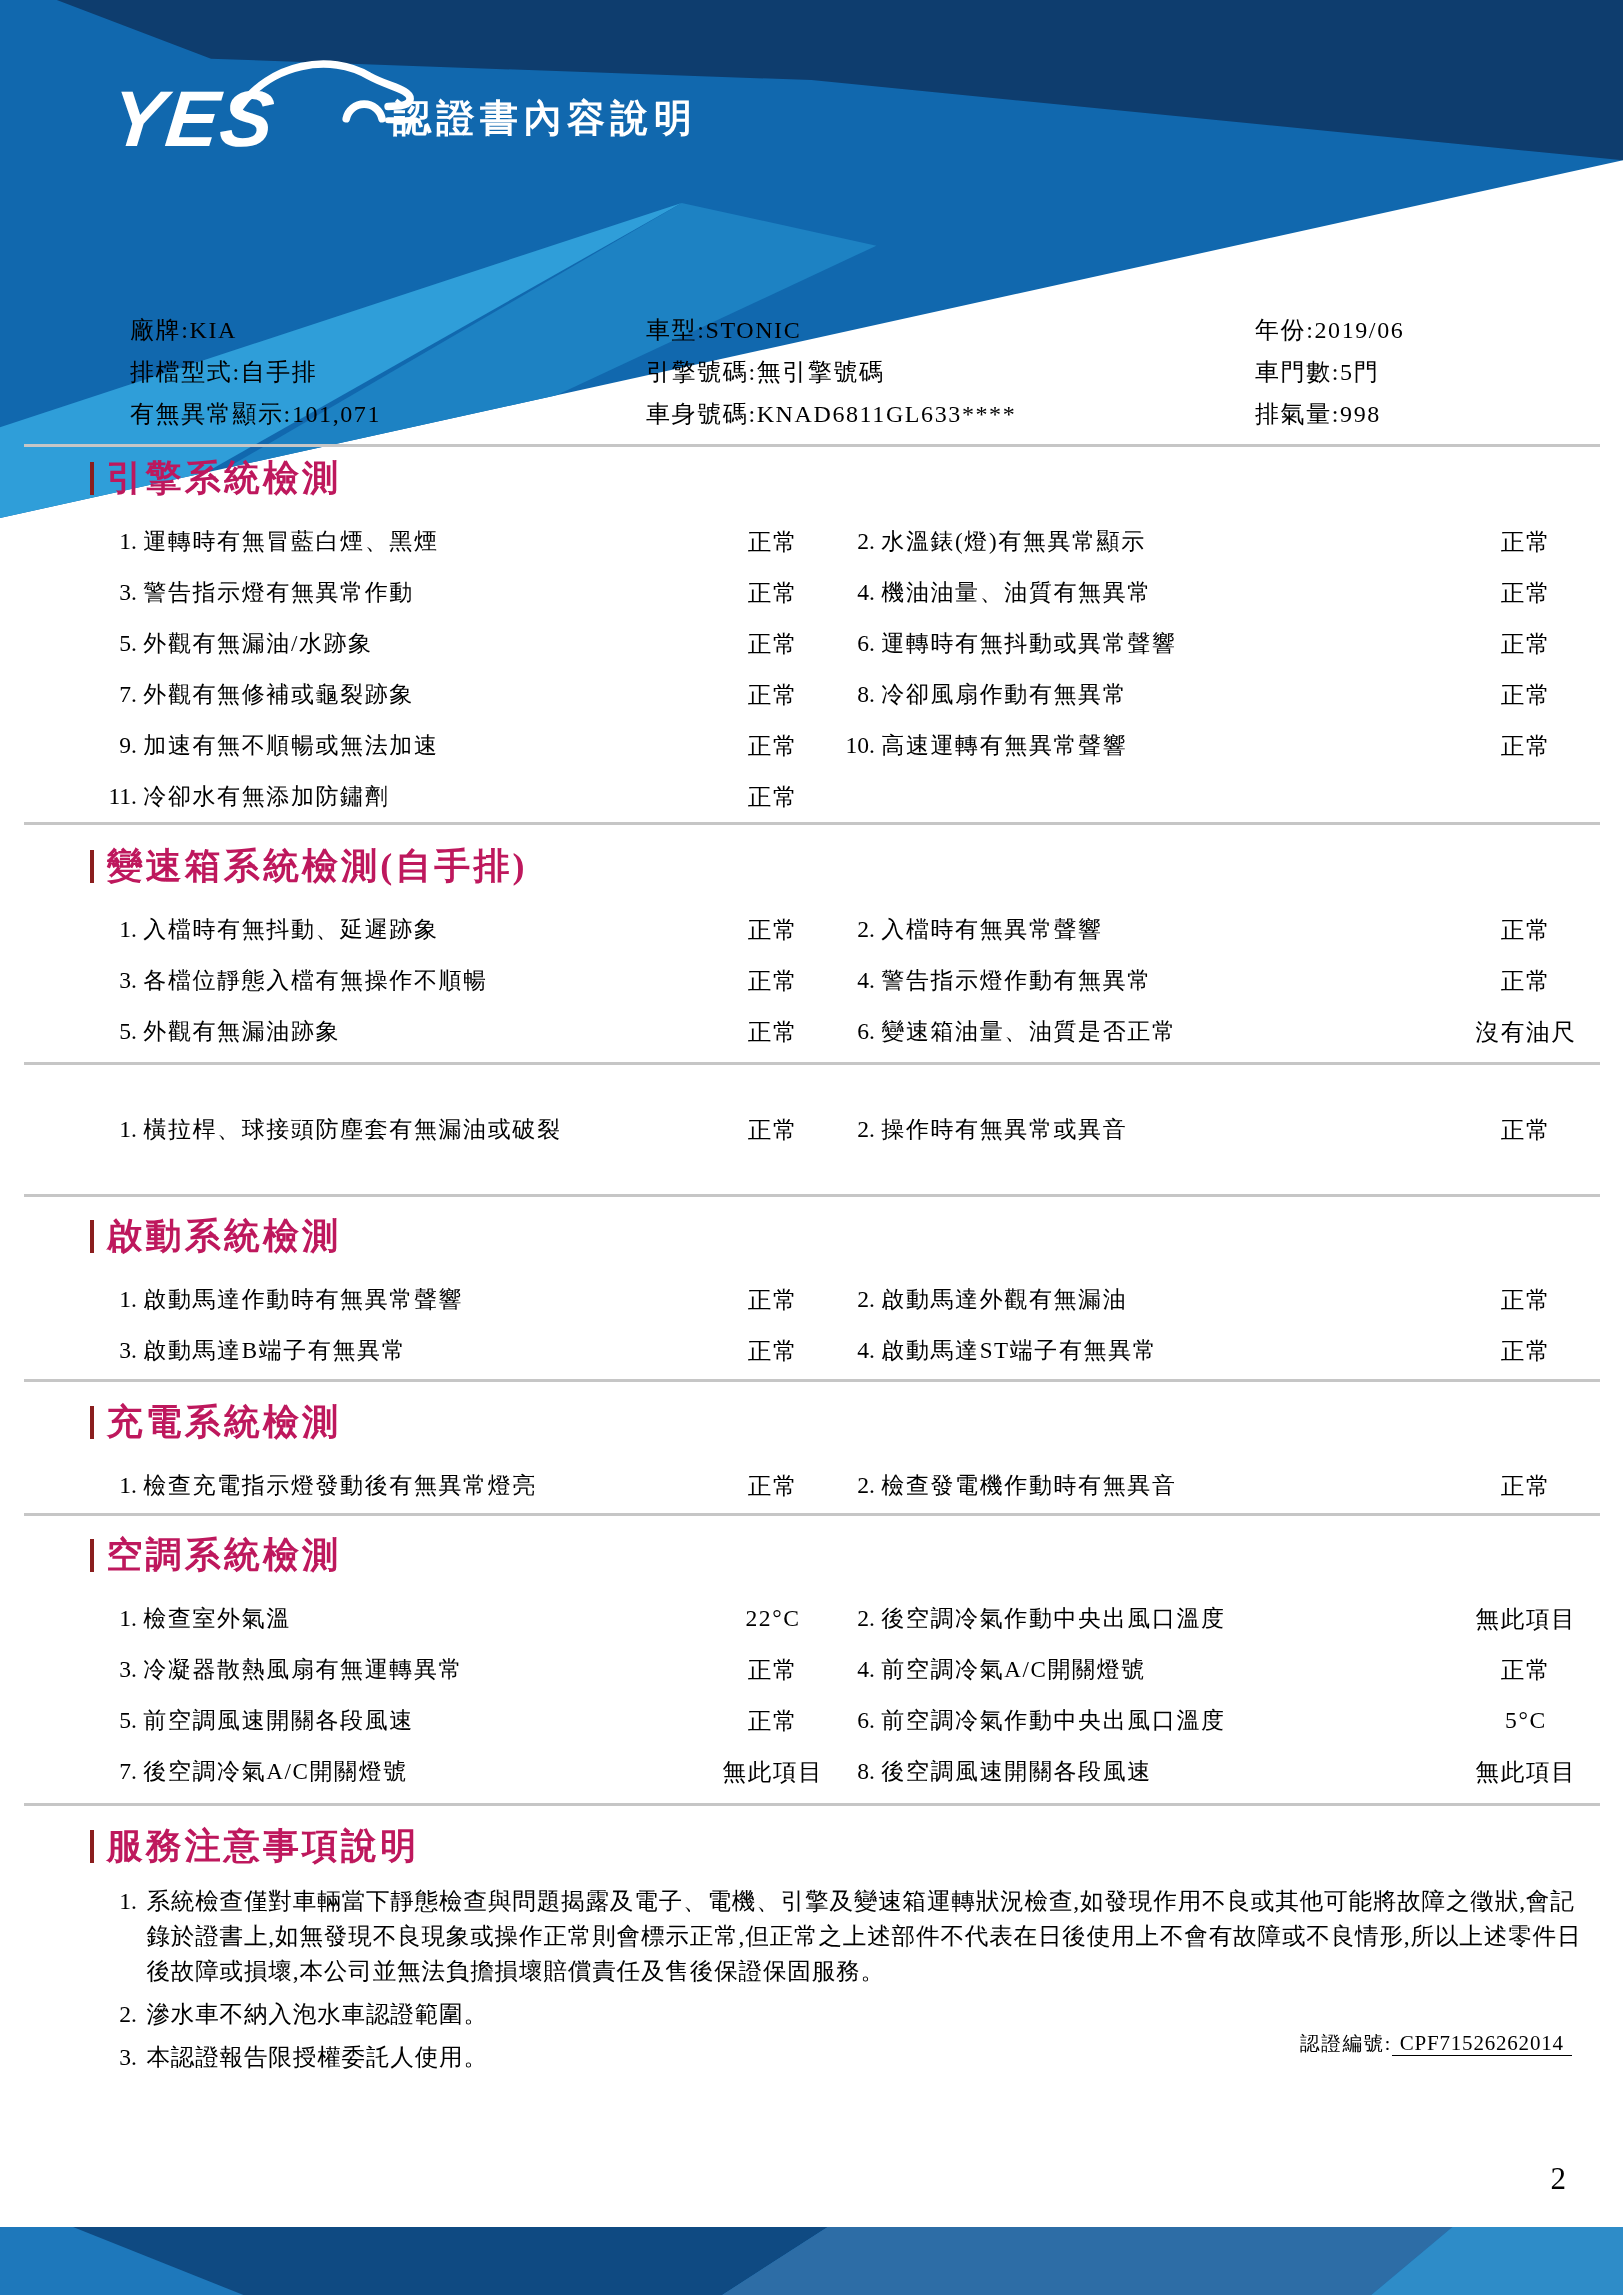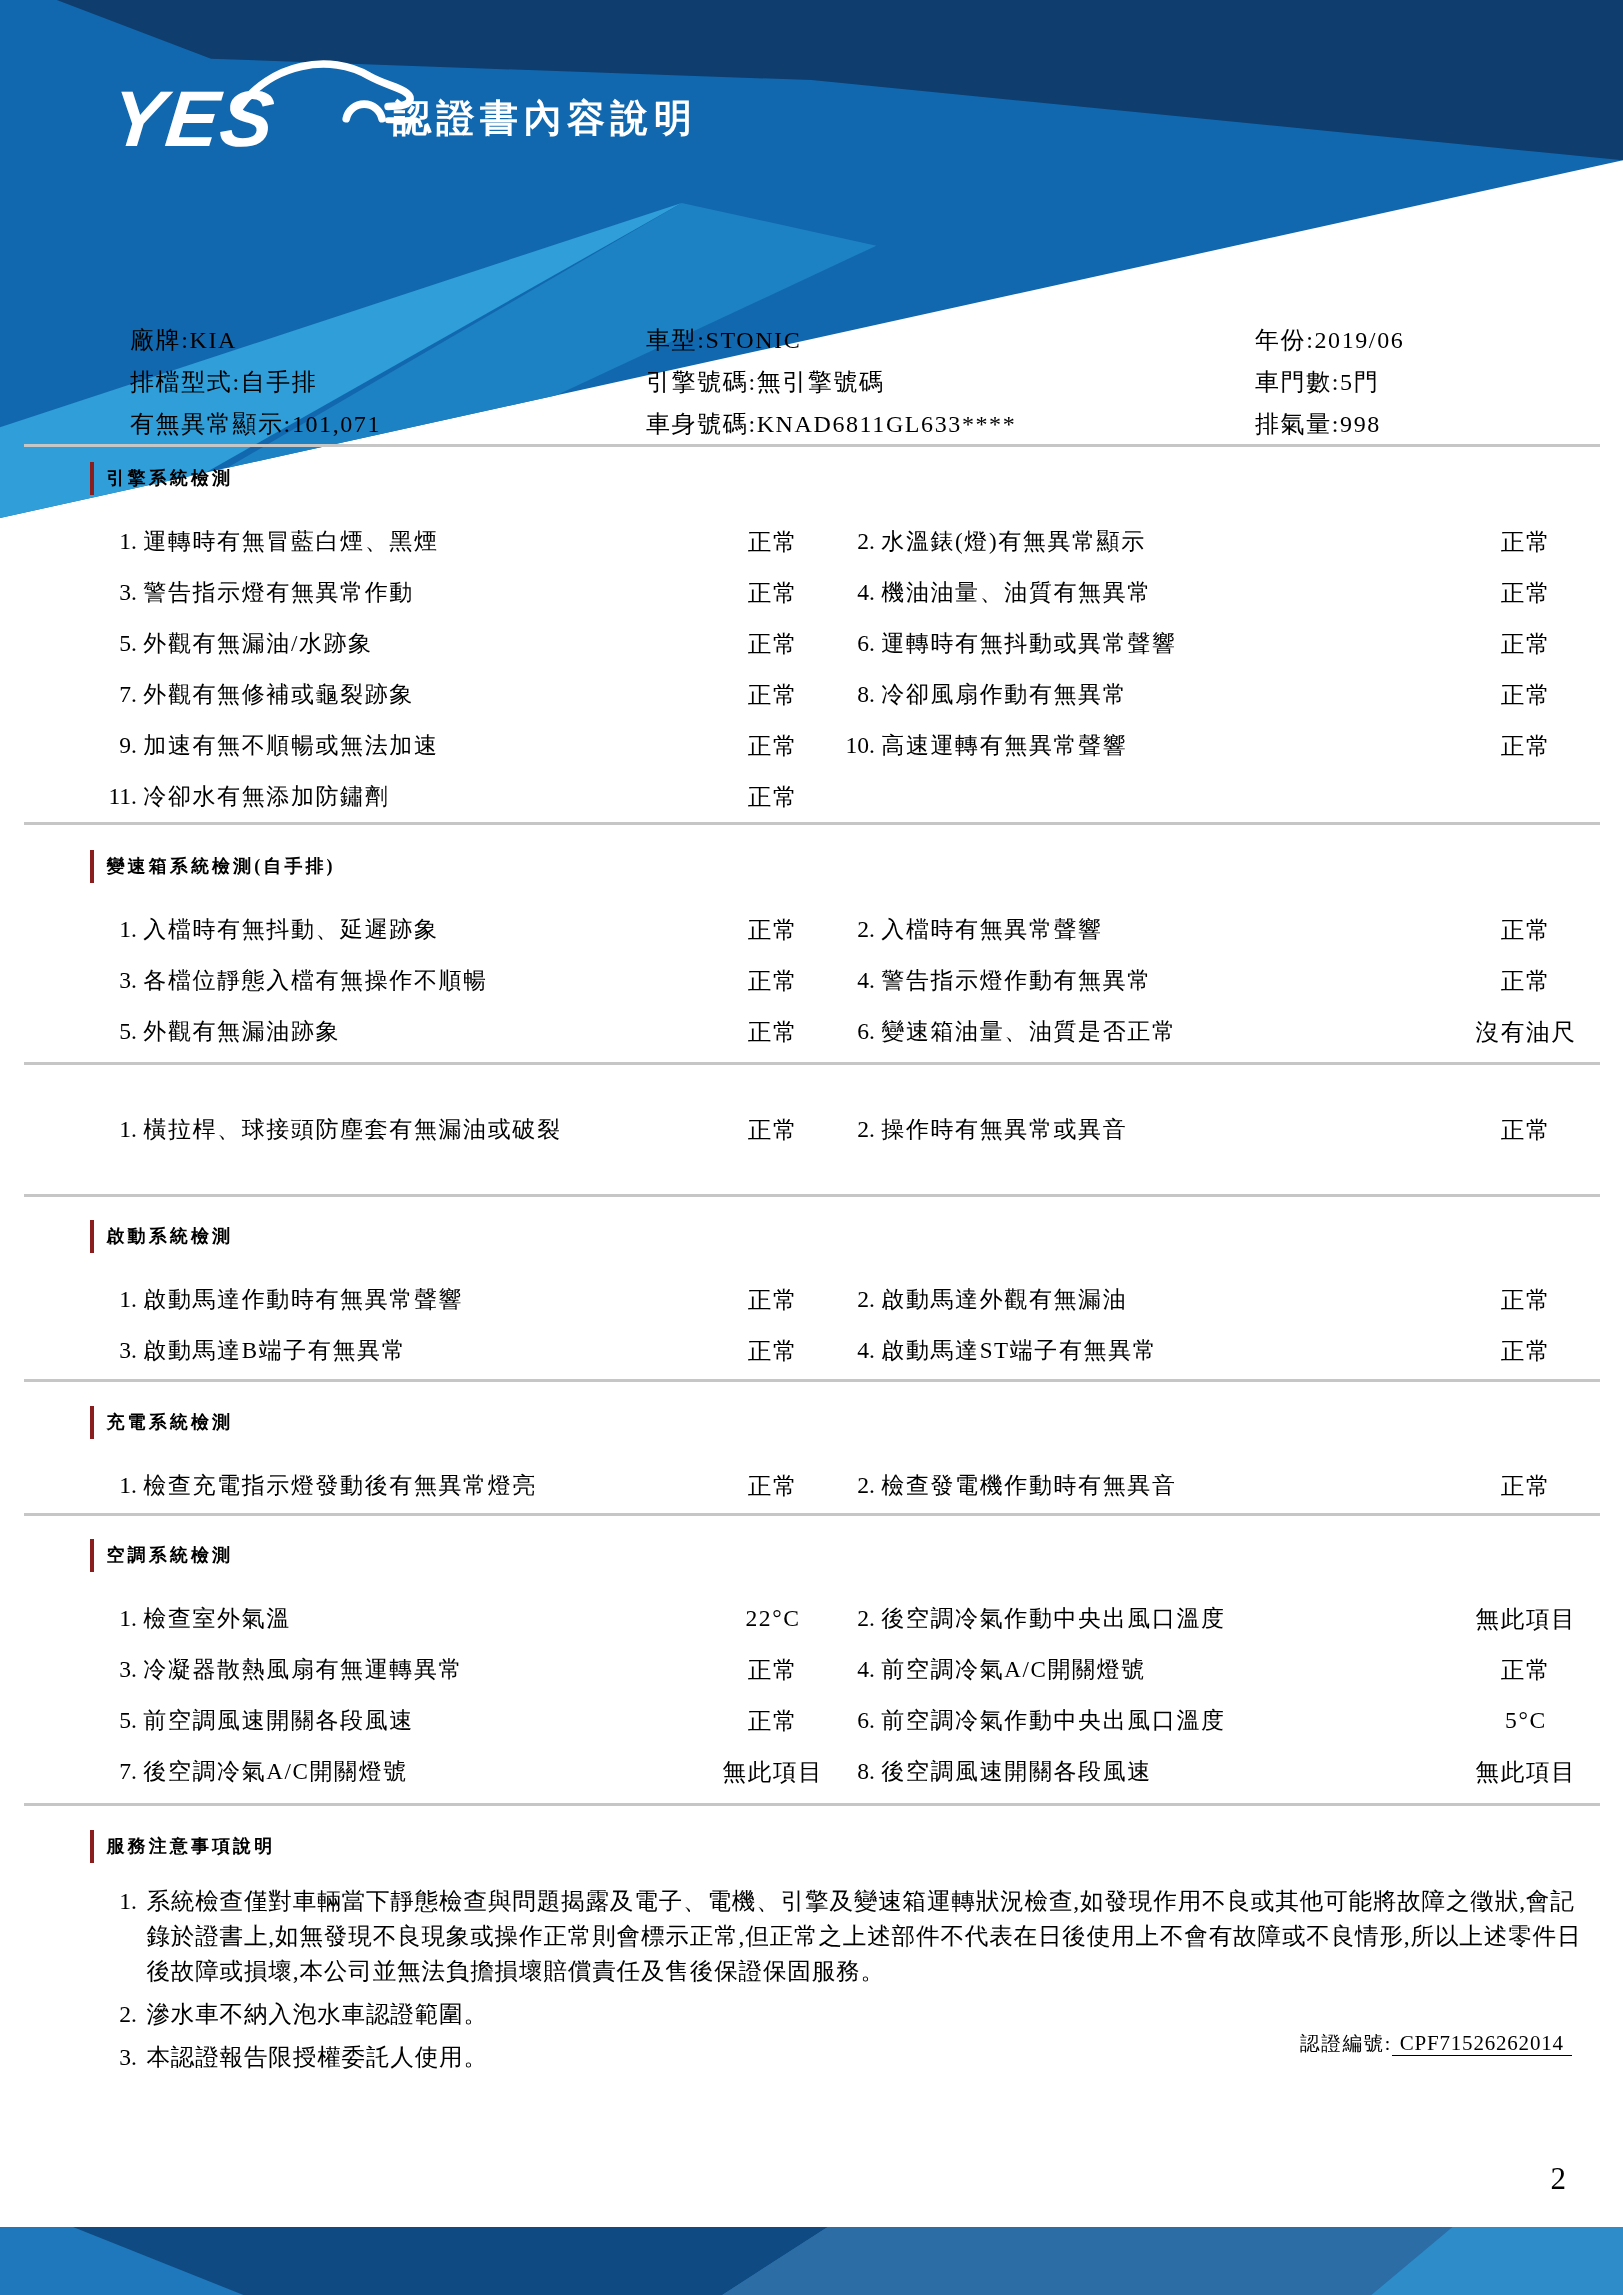--- a/index.html
+++ b/index.html
@@ -16,30 +16,30 @@
   .h-fan2{background:#1d82c3;clip-path:polygon(42% 38%,54% 46%,16% 100%,7% 100%);}
   .logo{position:absolute;left:112px;top:79px;font-family:"Liberation Sans",sans-serif;
         font-weight:bold;font-style:italic;font-size:79px;line-height:1;color:#fff;
         transform:skewX(-6deg);letter-spacing:1.6px;}
   .logo-car{position:absolute;left:232px;top:41px;width:198px;height:102px;}
   .page-title{position:absolute;left:393px;top:93px;font-family:"Liberation Sans",sans-serif;
         font-weight:900;font-size:38px;color:#fff;letter-spacing:5.5px;}
 
   
   .vinfo{position:absolute;top:314px;left:130px;right:47px;}
-  .vrow{display:flex;height:42px;align-items:flex-end;font-size:24px;letter-spacing:1.6px;}
+  .vrow{display:flex;height:42px;align-items:flex-start;font-size:24px;letter-spacing:1.6px;}
   .vcell1{width:475px;}.vcell2{width:609px;margin-left:41px;}.vcell3{flex:1;}
 
   .divider{position:absolute;left:23.6px;width:1576px;height:3.1px;background:#c6c6c6;}
 
   
   .sec{position:absolute;left:0;right:0;}
   .sec-title{display:flex;align-items:center;gap:12.6px;margin-left:90px;height:38px;}
   .sec-bar{width:3.9px;height:33px;background:#8a1e1e;}
-  .sec-h{font-size:18px;font-weight:bold;color:#000000;letter-spacing:3.1px;}
+  .sec-h{font-size:36px;font-weight:bold;color:#be185d;letter-spacing:3.1px;}
   .items{margin-top:19px;}
   .row{display:flex;height:51px;align-items:center;padding:0 31px 0 101px;}
   .lcell{width:738px;display:flex;align-items:center;}
   .rcell{flex:1;display:flex;align-items:center;}
   .no{width:36px;text-align:right;flex-shrink:0;font-size:23.6px;}
   .lbl{margin-left:6.3px;font-size:23px;letter-spacing:1.6px;white-space:nowrap;}
   .res{margin-left:auto;width:132px;text-align:center;font-size:23.6px;letter-spacing:1.6px;flex-shrink:0;}
 
   
   .note{display:flex;padding:0 33px 0 101px;font-size:23.6px;line-height:35px;margin-bottom:7.9px;}

